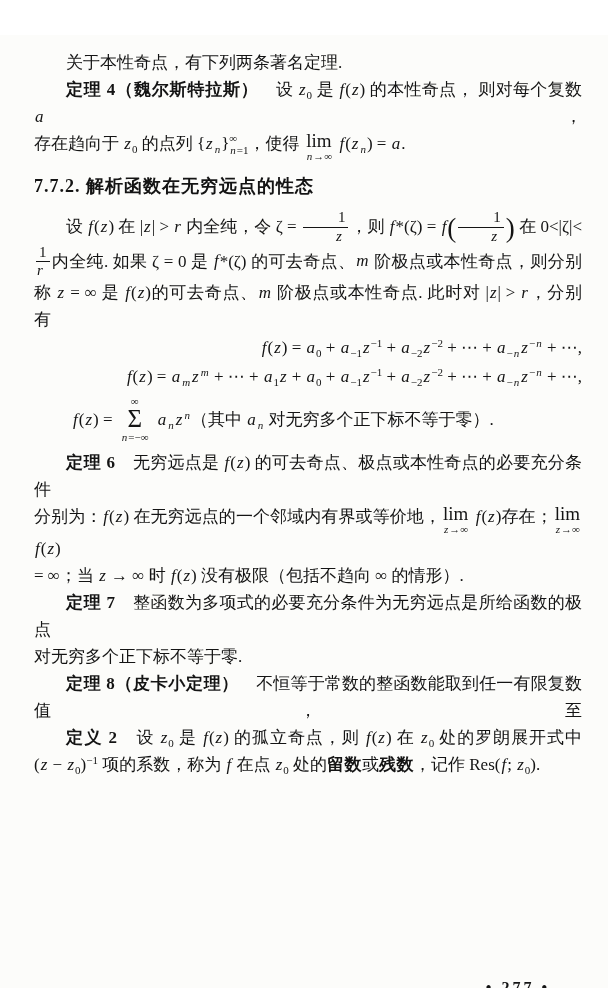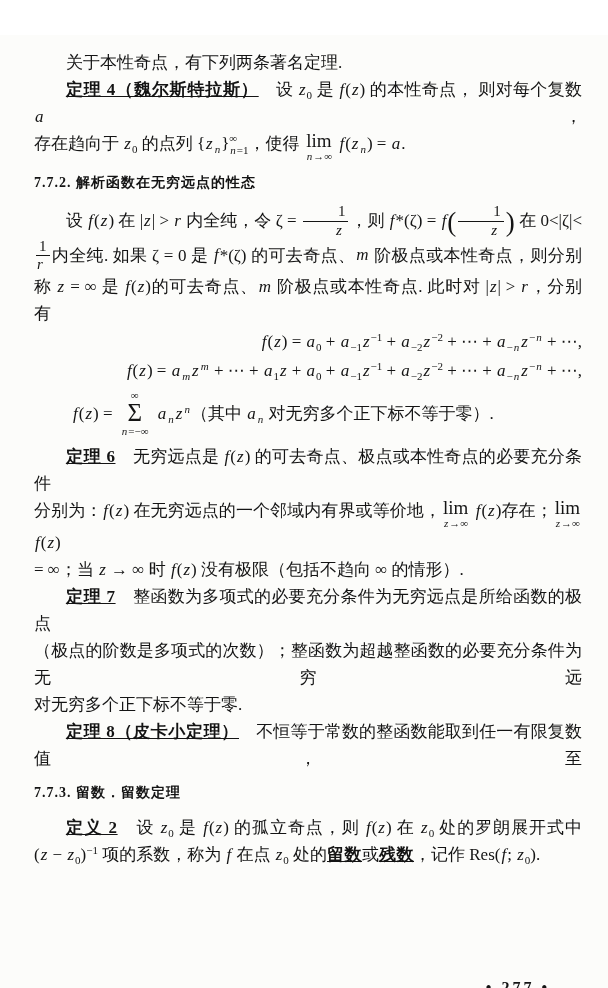--- a/index.html
+++ b/index.html
@@ -10,22 +10,22 @@
     padding:14px 26px 0 34px;
     background:#fcfcfa;
     color:#141414;
     font-family:"Liberation Serif","DejaVu Serif",serif;
     overflow:hidden;
     margin-top:35px;
   }
   .t { font-size:17px; line-height:27px; min-height:27px; }
   .ind { text-indent:32px; }
   .fill { text-align:justify; text-align-last:justify; }
-  .h { font-size:14px; font-weight:bold; margin:12px 0 12px; letter-spacing:1px; }
-  b { letter-spacing:0.5px;text-decoration:underline; }
+  .h { font-size:18px; font-weight:bold; margin:12px 0 12px; letter-spacing:1px; }
+  b { letter-spacing:0.5px; }
   i { padding:0 1px; }
   sub,sup { font-size:11px; line-height:0; }
   sub { vertical-align:-4px; }
   sup { vertical-align:6px; }
   .frac { display:inline-block; vertical-align:-9px; text-align:center; line-height:1.05; font-size:15px; margin:0 2px; }
   .fr-t { display:block; border-bottom:1.4px solid #141414; padding:0 3px 1px; }
   .fr-b { display:block; padding-top:1px; }
   .big { font-size:27px; vertical-align:-5px; font-weight:400; }
   .lim { display:inline-block; text-align:center; vertical-align:-11px; line-height:1; margin:0 2px; }
   .l-top { display:block; font-size:19px; }
@@ -59,23 +59,21 @@
   <div class="t">有</div>
 
   <div class="t f"><i>f</i>(<i>z</i>) = <i>a</i><sub>0</sub> + <i>a</i><sub>−1</sub><i>z</i><sup>−1</sup> + <i>a</i><sub>−2</sub><i>z</i><sup>−2</sup> + ⋯ + <i>a</i><sub>−<i>n</i></sub><i>z</i><sup>−<i>n</i></sup> + ⋯,</div>
   <div class="t f"><i>f</i>(<i>z</i>) = <i>a</i><sub><i>m</i></sub><i>z</i><sup><i>m</i></sup> + ⋯ + <i>a</i><sub>1</sub><i>z</i> + <i>a</i><sub>0</sub> + <i>a</i><sub>−1</sub><i>z</i><sup>−1</sup> + <i>a</i><sub>−2</sub><i>z</i><sup>−2</sup> + ⋯ + <i>a</i><sub>−<i>n</i></sub><i>z</i><sup>−<i>n</i></sup> + ⋯,</div>
   <div class="t f3"><i>f</i>(<i>z</i>) = <span class="sum"><span class="s-top">∞</span><span class="s-mid">Σ</span><span class="s-bot"><i>n</i>=−∞</span></span> <i>a</i><sub><i>n</i></sub><i>z</i><sup><i>n</i></sup>（其中 <i>a</i><sub><i>n</i></sub> 对无穷多个正下标不等于零）.</div>
 
   <div class="t ind fill"><b>定理 6</b>　无穷远点是 <i>f</i>(<i>z</i>) 的可去奇点、极点或本性奇点的必要充分条件</div>
   <div class="t fill">分别为：<i>f</i>(<i>z</i>) 在无穷远点的一个邻域内有界或等价地，<span class="lim"><span class="l-top">lim</span><span class="l-bot"><i>z</i>→∞</span></span> <i>f</i>(<i>z</i>)存在；<span class="lim"><span class="l-top">lim</span><span class="l-bot"><i>z</i>→∞</span></span> <i>f</i>(<i>z</i>)</div>
   <div class="t">= ∞；当 <i>z</i> → ∞ 时 <i>f</i>(<i>z</i>) 没有极限（包括不趋向 ∞ 的情形）.</div>
   <div class="t ind fill"><b>定理 7</b>　整函数为多项式的必要充分条件为无穷远点是所给函数的极点</div>
-  <div class="t fill">（极点的阶数是多项式的次数）；整函数为超越整函数的必要充分条件为无穷远</div>
   <div class="t">对无穷多个正下标不等于零.</div>
   <div class="t ind fill"><b>定理 8（皮卡小定理）</b>　不恒等于常数的整函数能取到任一有限复数值，至</div>
 
-  <div class="h">7.7.3. 留数．留数定理</div>
 
   <div class="t ind fill"><b>定义 2</b>　设 <i>z</i><sub>0</sub> 是 <i>f</i>(<i>z</i>) 的孤立奇点，则 <i>f</i>(<i>z</i>) 在 <i>z</i><sub>0</sub> 处的罗朗展开式中</div>
   <div class="t">(<i>z</i> − <i>z</i><sub>0</sub>)<sup>−1</sup> 项的系数，称为 <i>f</i> 在点 <i>z</i><sub>0</sub> 处的<b>留数</b>或<b>残数</b>，记作 Res(<i>f</i>; <i>z</i><sub>0</sub>).</div>
 
   <div class="pagenum">• 277 •</div>
 </div>
 
 </body></html>

